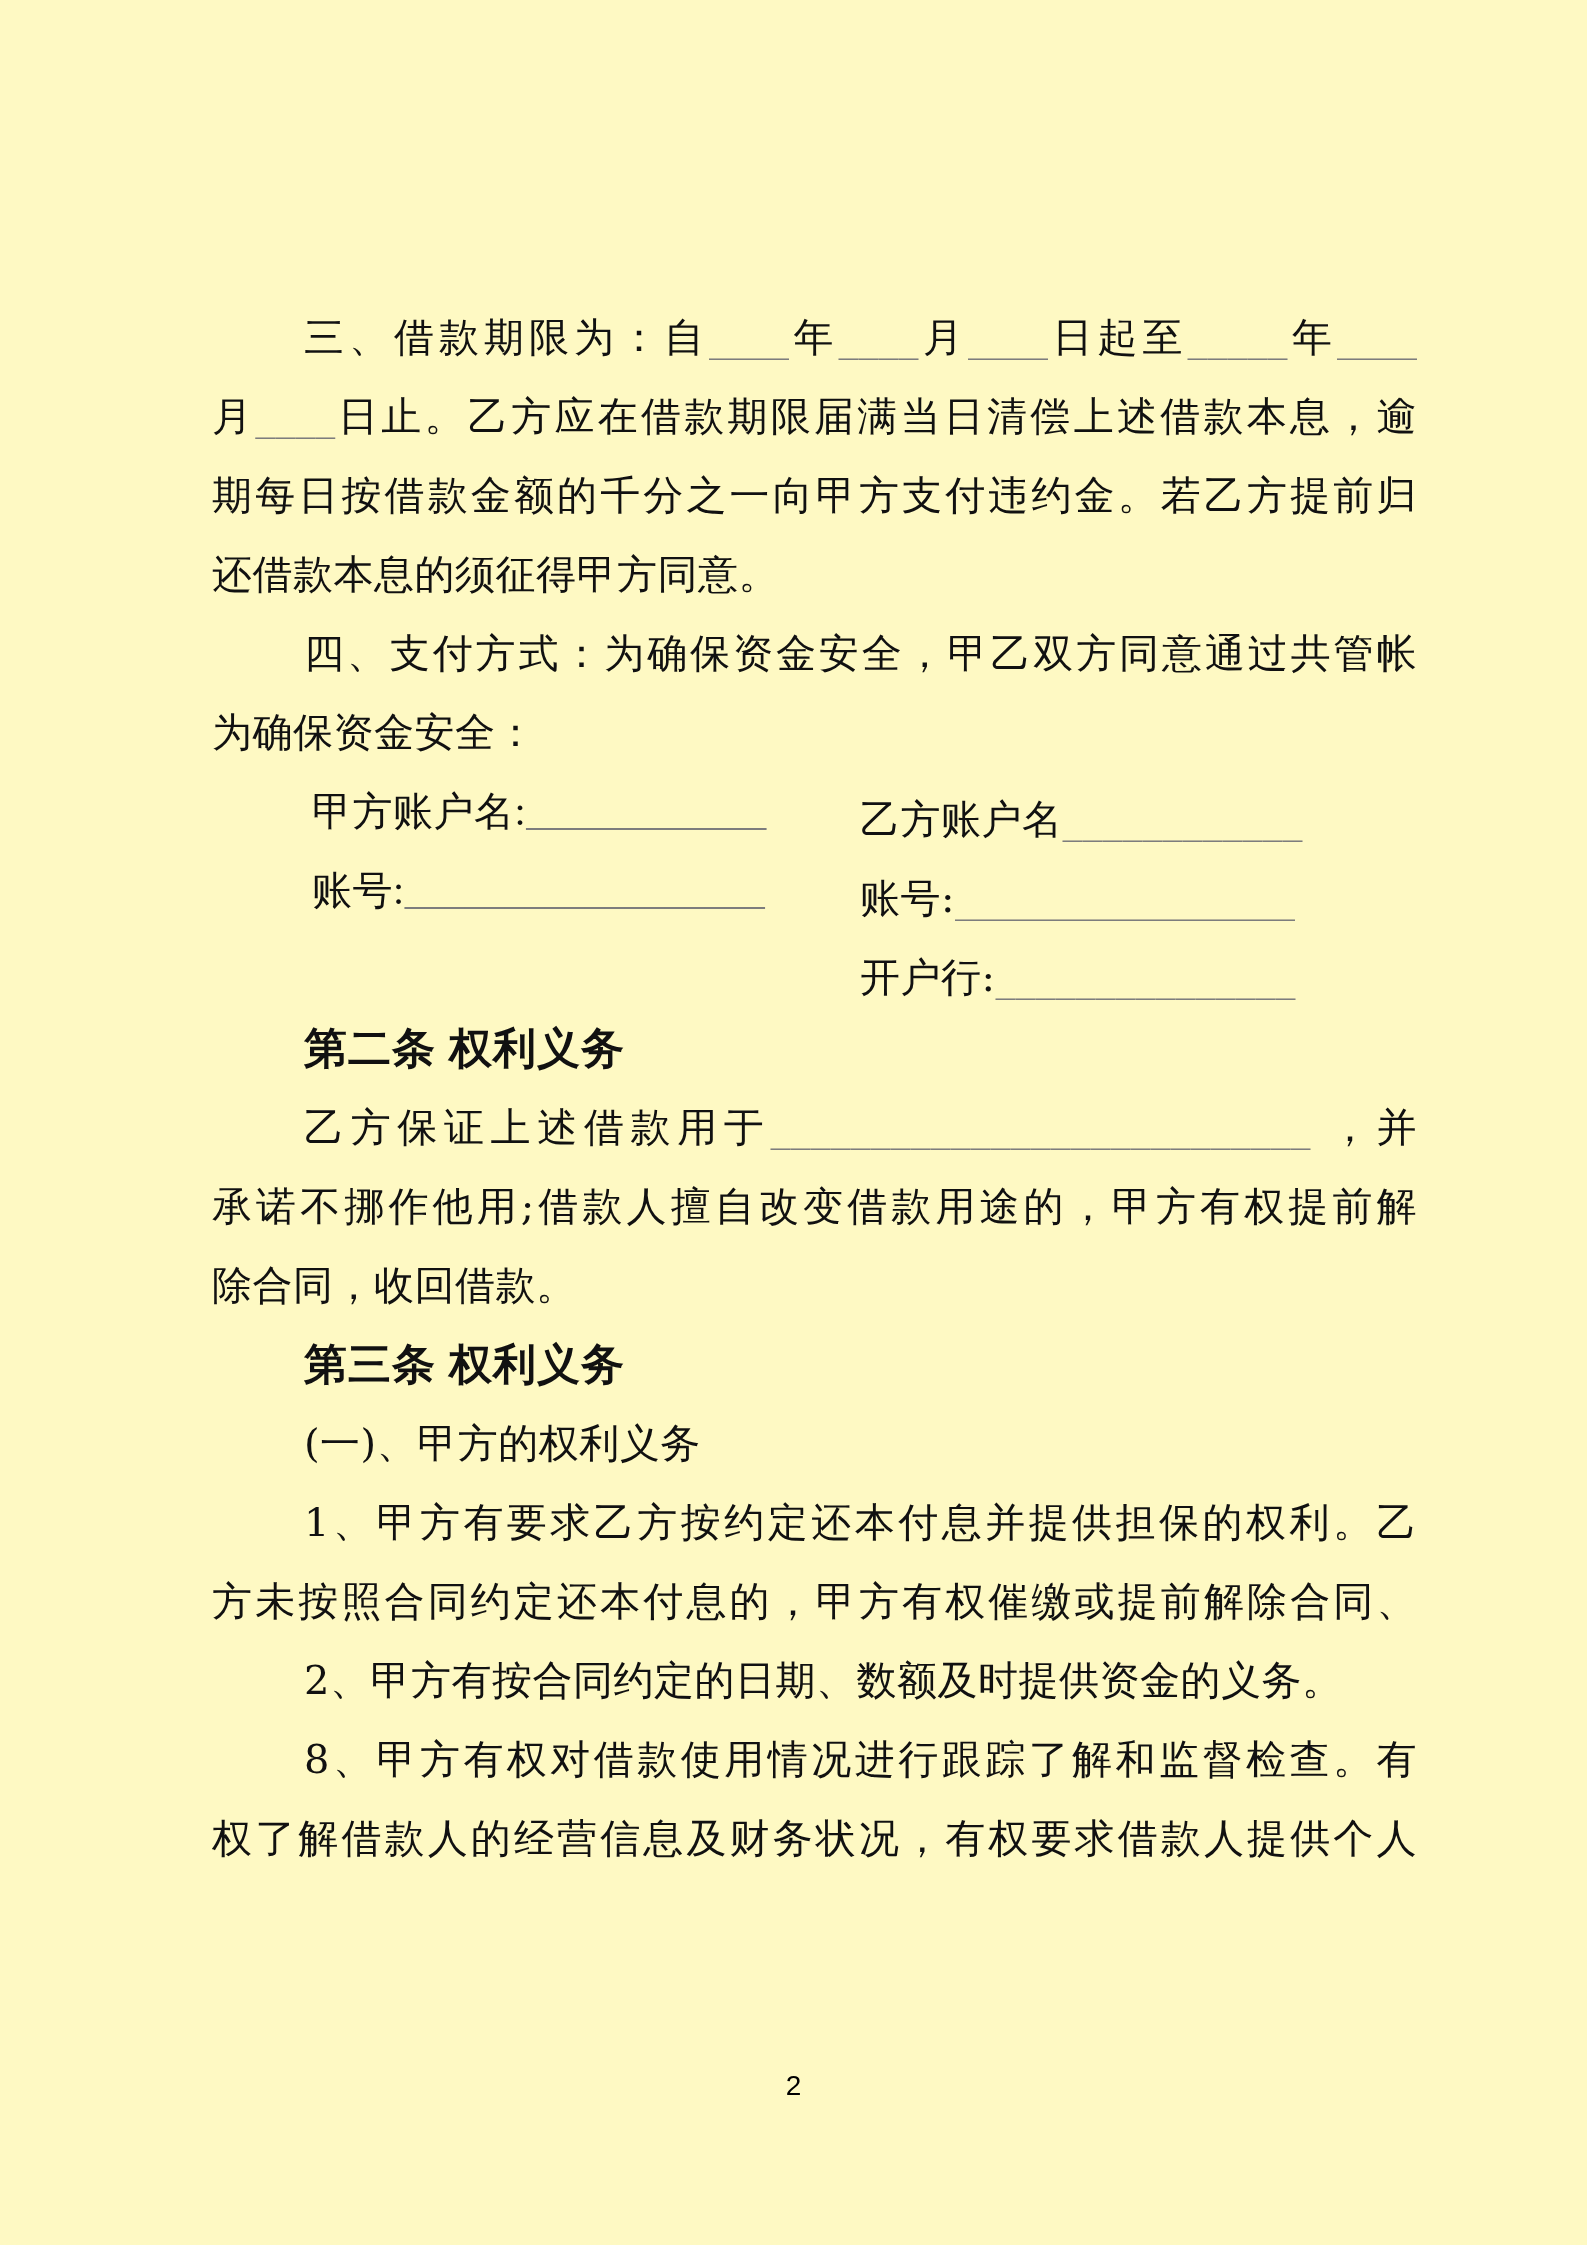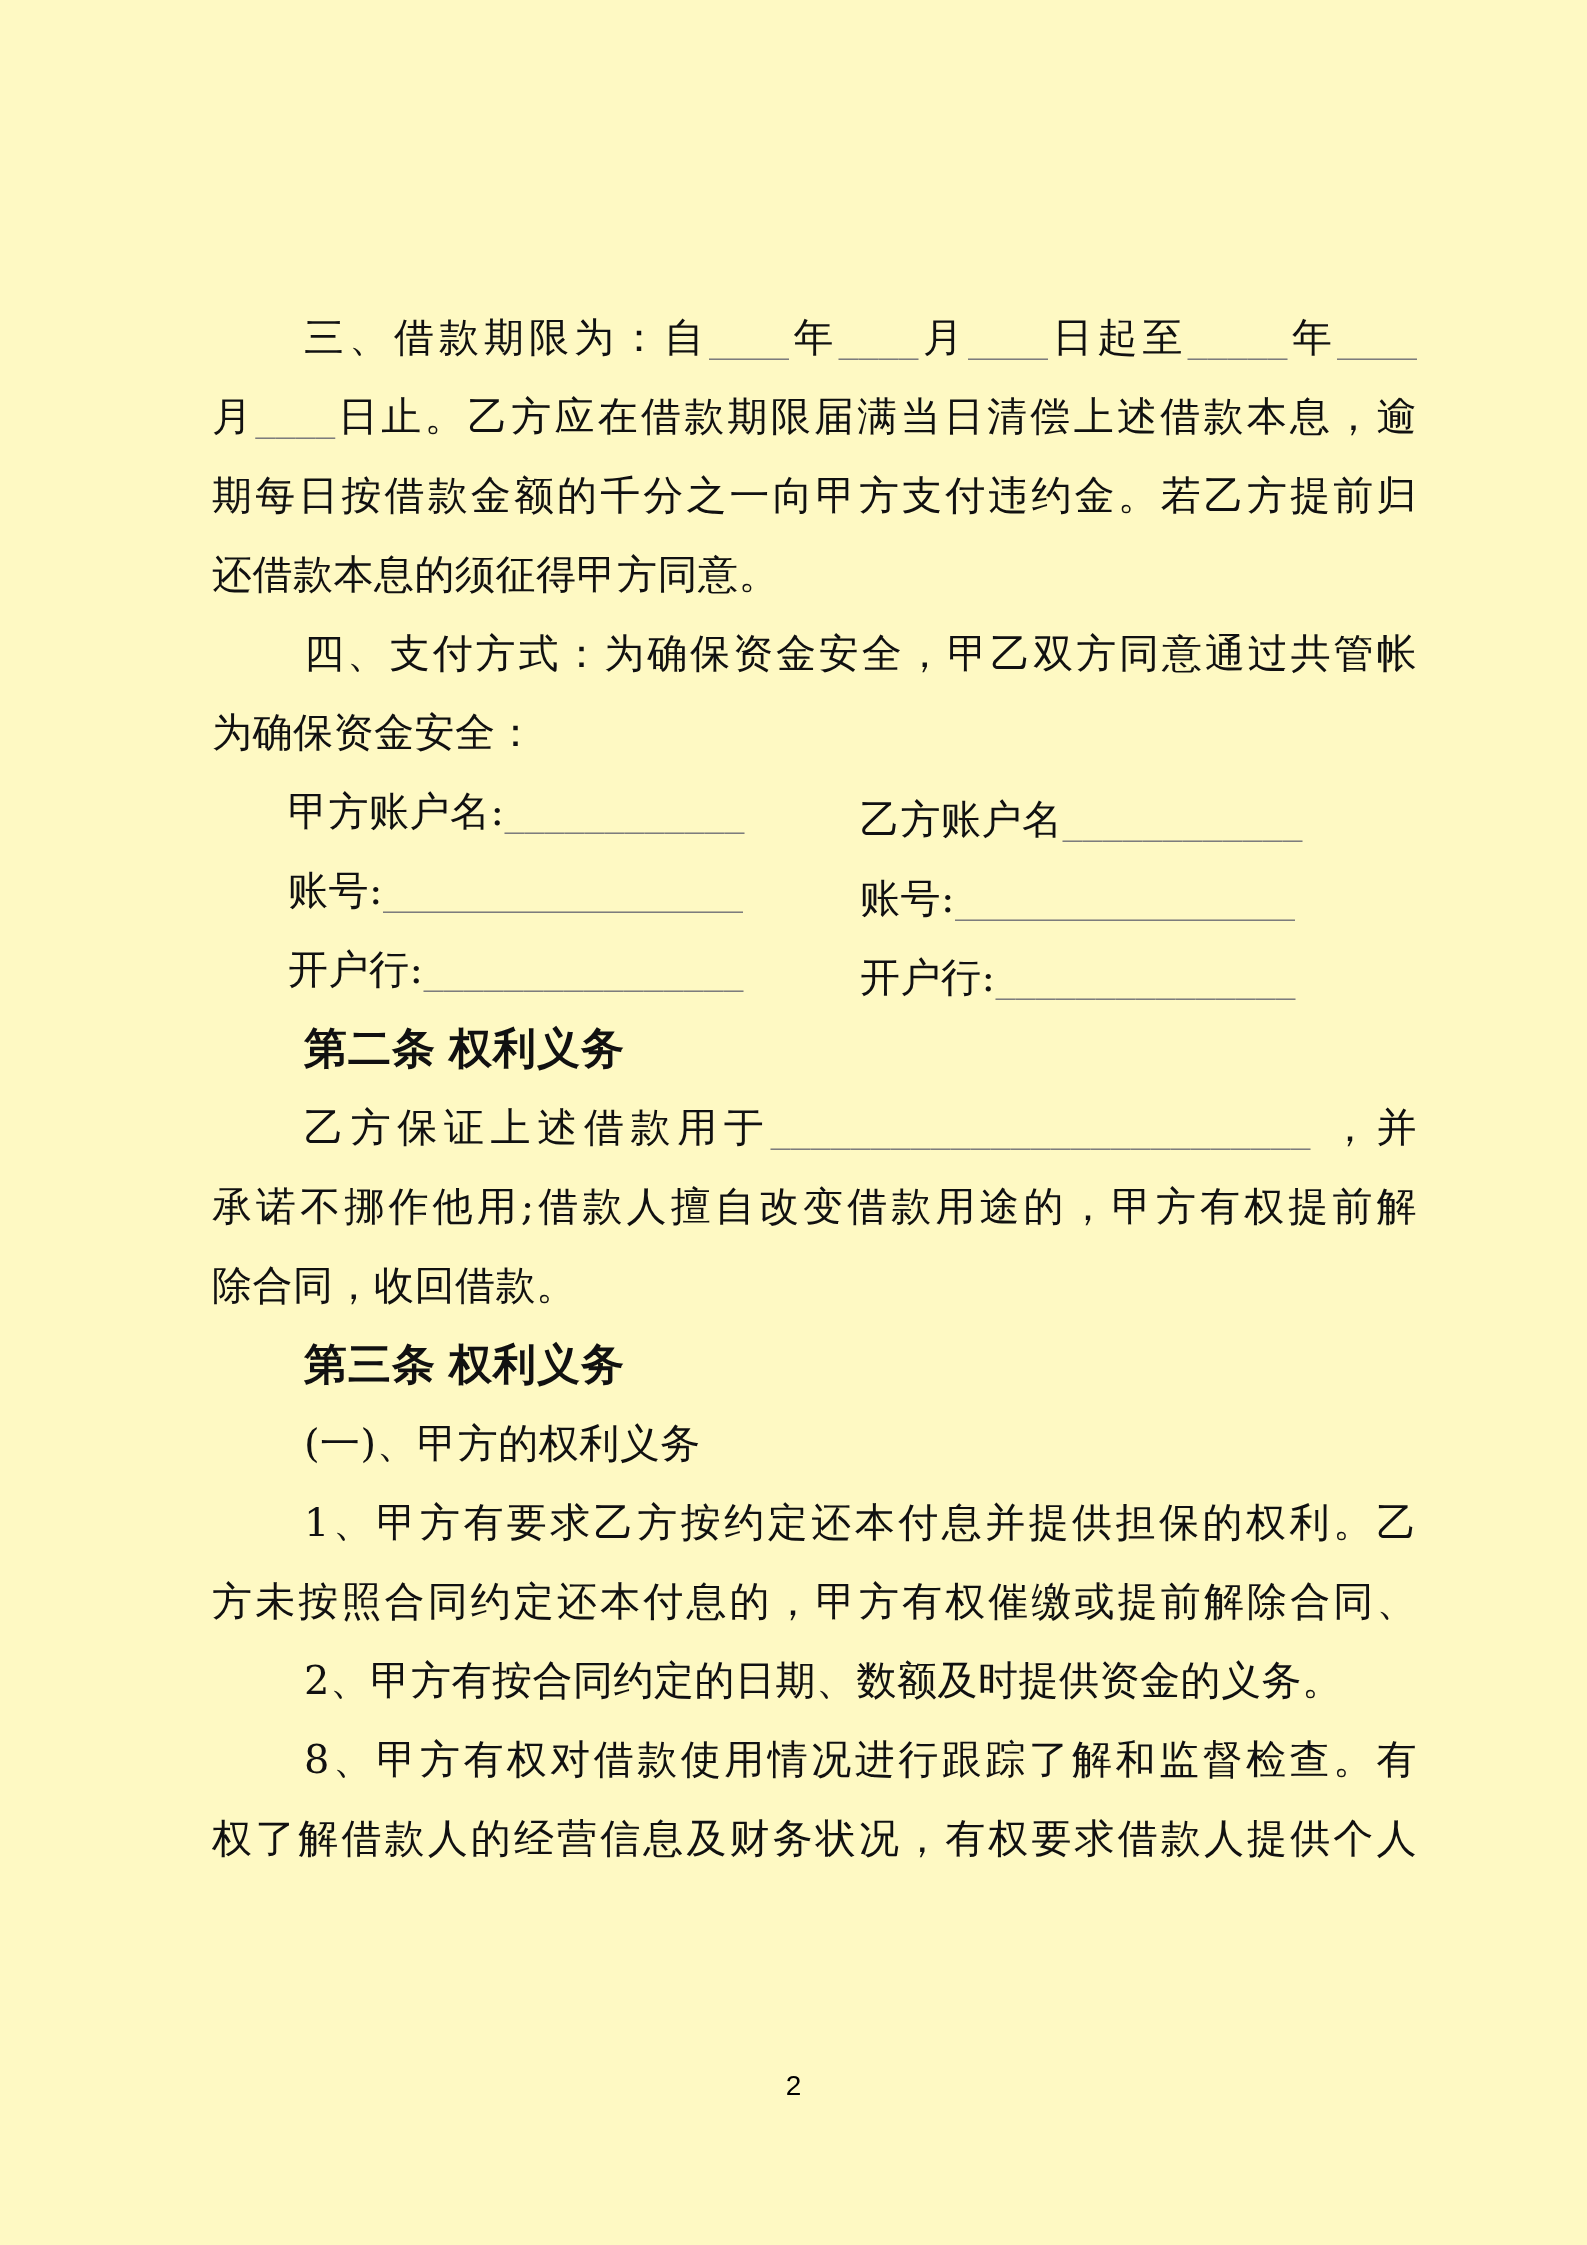--- a/index.html
+++ b/index.html
@@ -43,21 +43,22 @@
     font-weight: 700;
     font-size: 43px;
     text-indent: 92px;
     letter-spacing: 1px;
   }
   .line.cols {
     position: relative;
   }
   .col-left {
     display: inline-block;
-    margin-left: 76px;
+    margin-left: 100px;
+    font-family: Liberation Serif, serif;
   }
   .col-right {
     position: absolute;
     left: 648px;
     top: 8px;
   }
   .blank {
     color: #7d7d7d;
     letter-spacing: 0;
   }
@@ -78,21 +79,21 @@
 <div class="page">
   <div class="doc-body">
       <div class="line indent justify">三、借款期限为：自<span class="blank">____</span>年<span class="blank">____</span>月<span class="blank">____</span>日起至<span class="blank">_____</span>年<span class="blank">____</span></div>
       <div class="line justify">月<span class="blank">____</span>日止。乙方应在借款期限届满当日清偿上述借款本息，逾</div>
       <div class="line justify">期每日按借款金额的千分之一向甲方支付违约金。若乙方提前归</div>
       <div class="line">还借款本息的须征得甲方同意。</div>
       <div class="line indent justify">四、支付方式：为确保资金安全，甲乙双方同意通过共管帐</div>
       <div class="line">为确保资金安全：</div>
       <div class="line cols"><span class="col-left">甲方账户名:<span class="blank">____________</span></span><span class="col-right">乙方账户名<span class="blank">____________</span></span></div>
       <div class="line cols"><span class="col-left">账号:<span class="blank">__________________</span></span><span class="col-right">账号:<span class="blank">_________________</span></span></div>
-      <div class="line cols"><span class="col-left">开户行:<span class="blank">________________</span></span><span class="col-right">开户行:<span class="blank">_______________</span></span></div>
+      <div class="line cols"><span class="col-right">开户行:<span class="blank">_______________</span></span></div>
       <div class="line heading">第二条 权利义务</div>
       <div class="line indent justify">乙方保证上述借款用于<span class="blank">___________________________</span> ，并</div>
       <div class="line justify">承诺不挪作他用;借款人擅自改变借款用途的，甲方有权提前解</div>
       <div class="line">除合同，收回借款。</div>
       <div class="line heading">第三条 权利义务</div>
       <div class="line indent">(一)、甲方的权利义务</div>
       <div class="line indent justify">1、甲方有要求乙方按约定还本付息并提供担保的权利。乙</div>
       <div class="line justify">方未按照合同约定还本付息的，甲方有权催缴或提前解除合同、</div>
       <div class="line indent">2、甲方有按合同约定的日期、数额及时提供资金的义务。</div>
       <div class="line indent justify">8、甲方有权对借款使用情况进行跟踪了解和监督检查。有</div>

